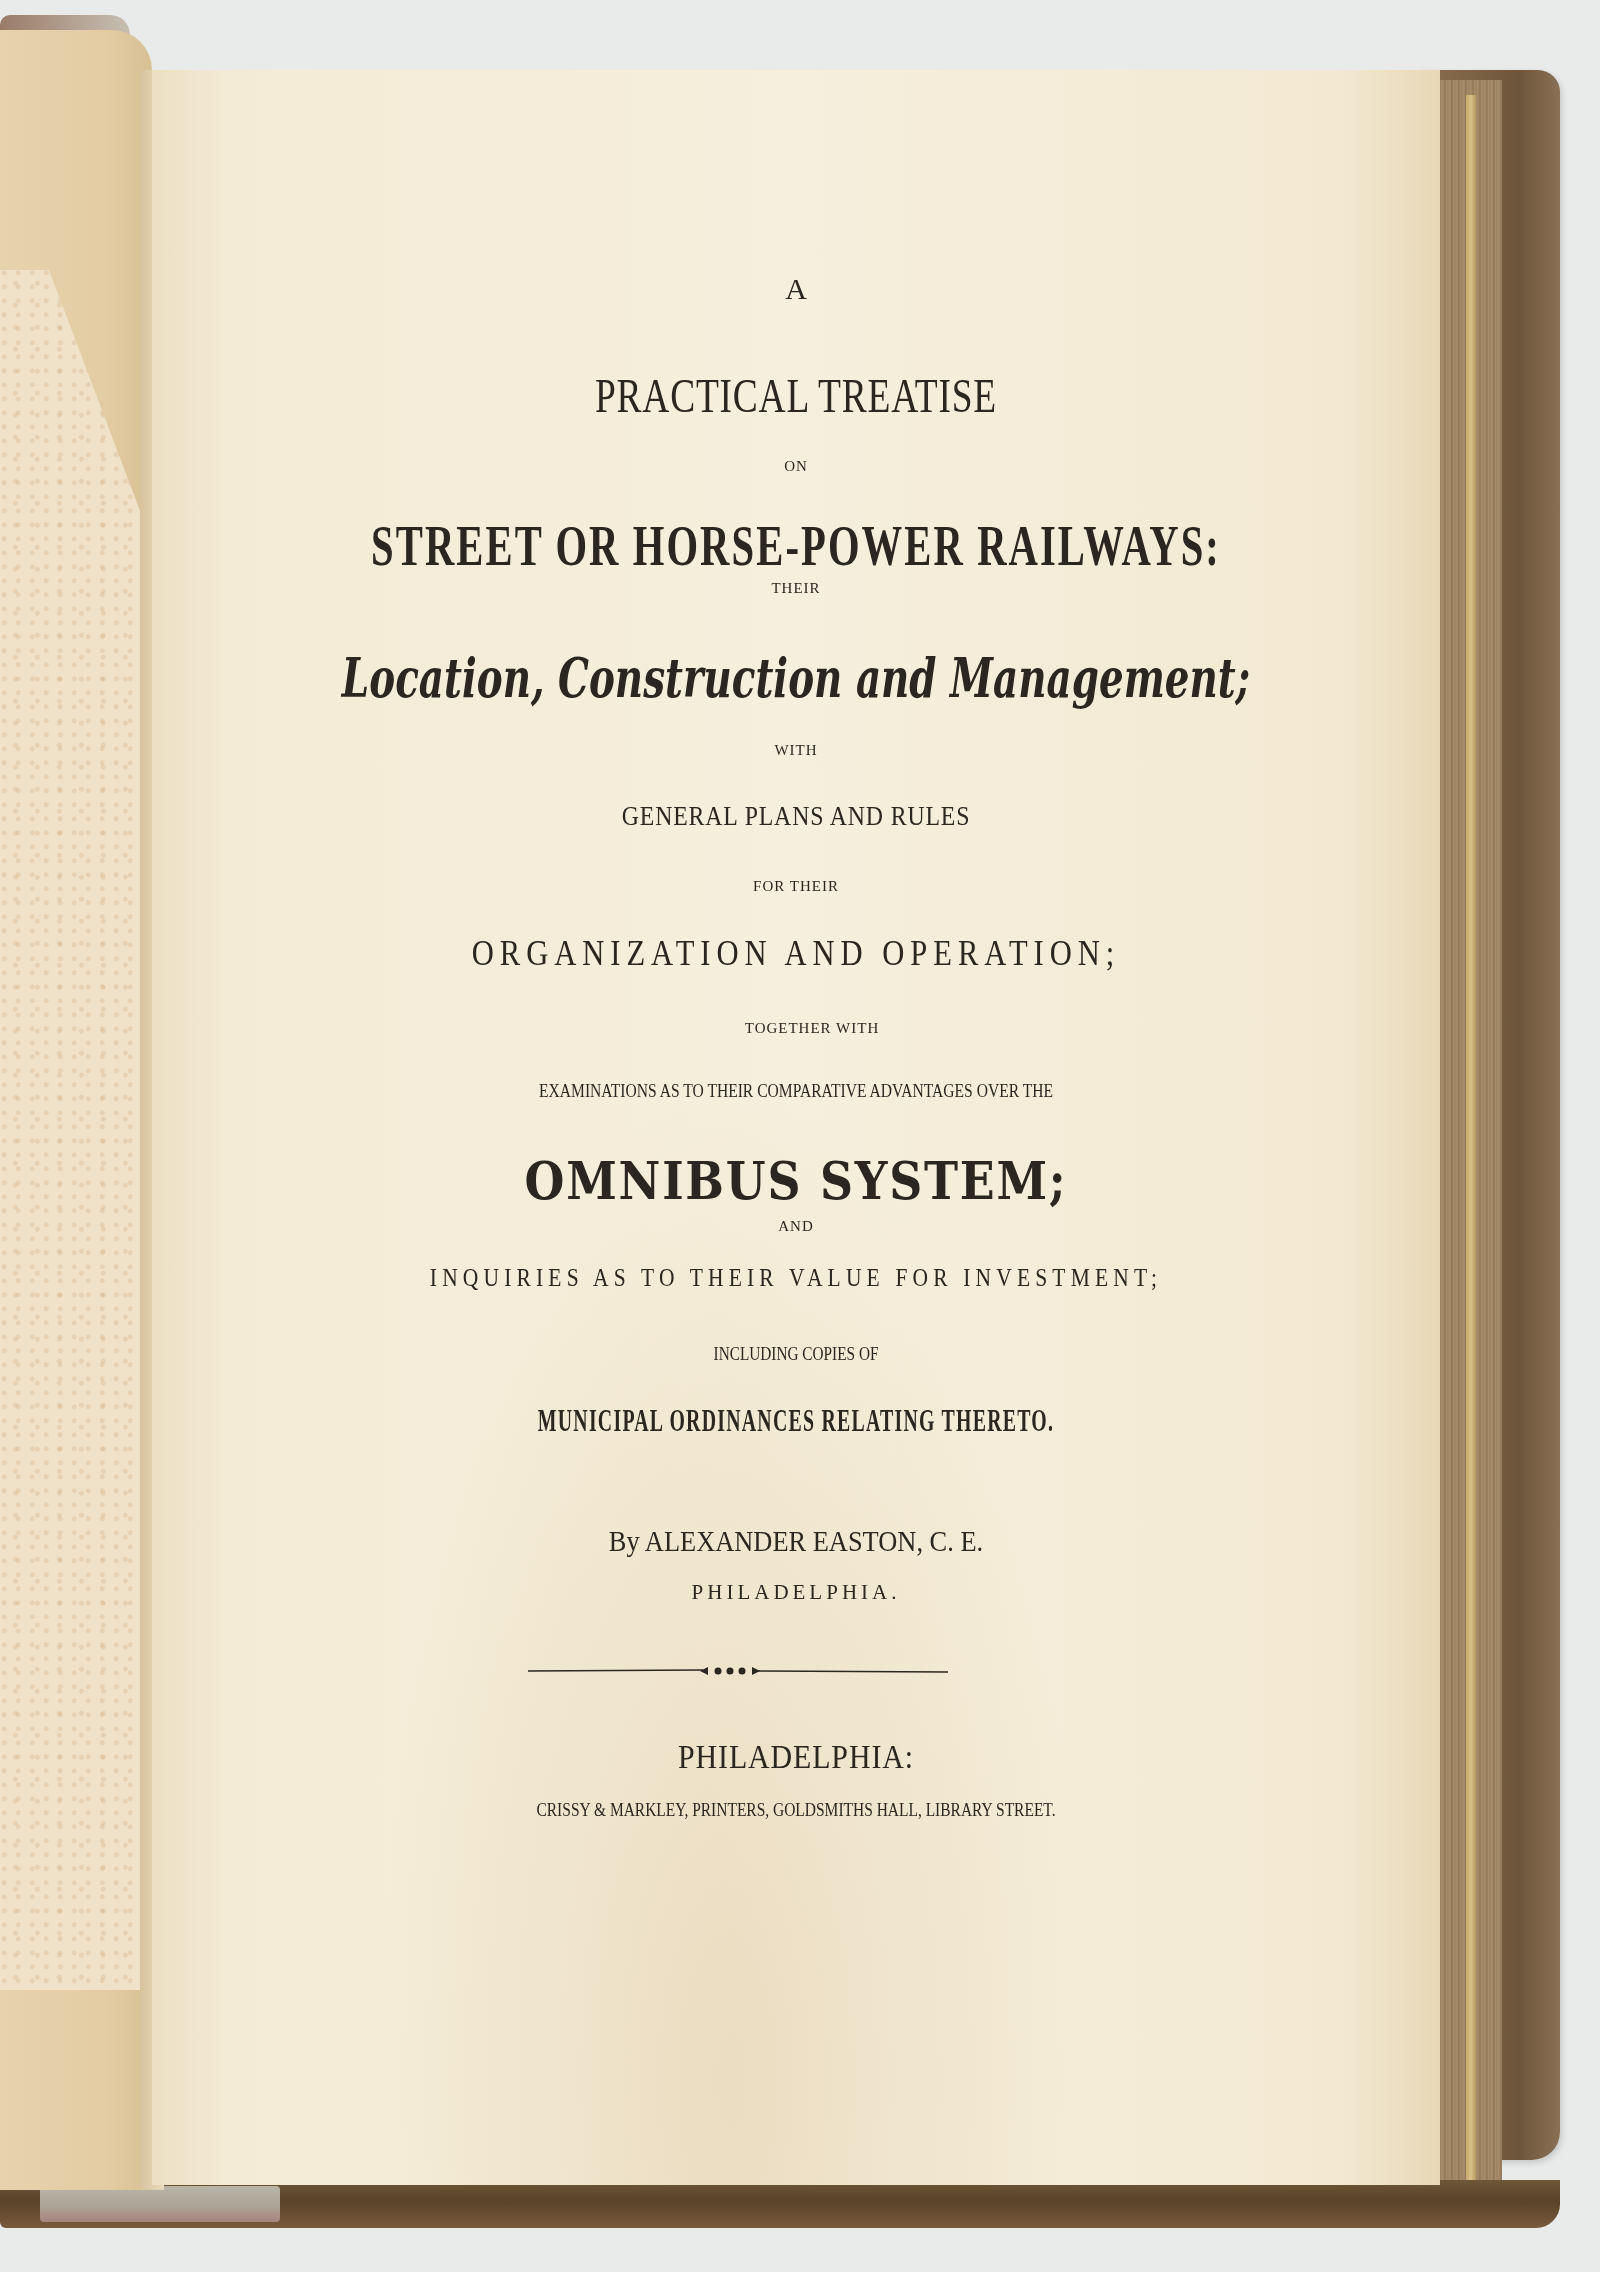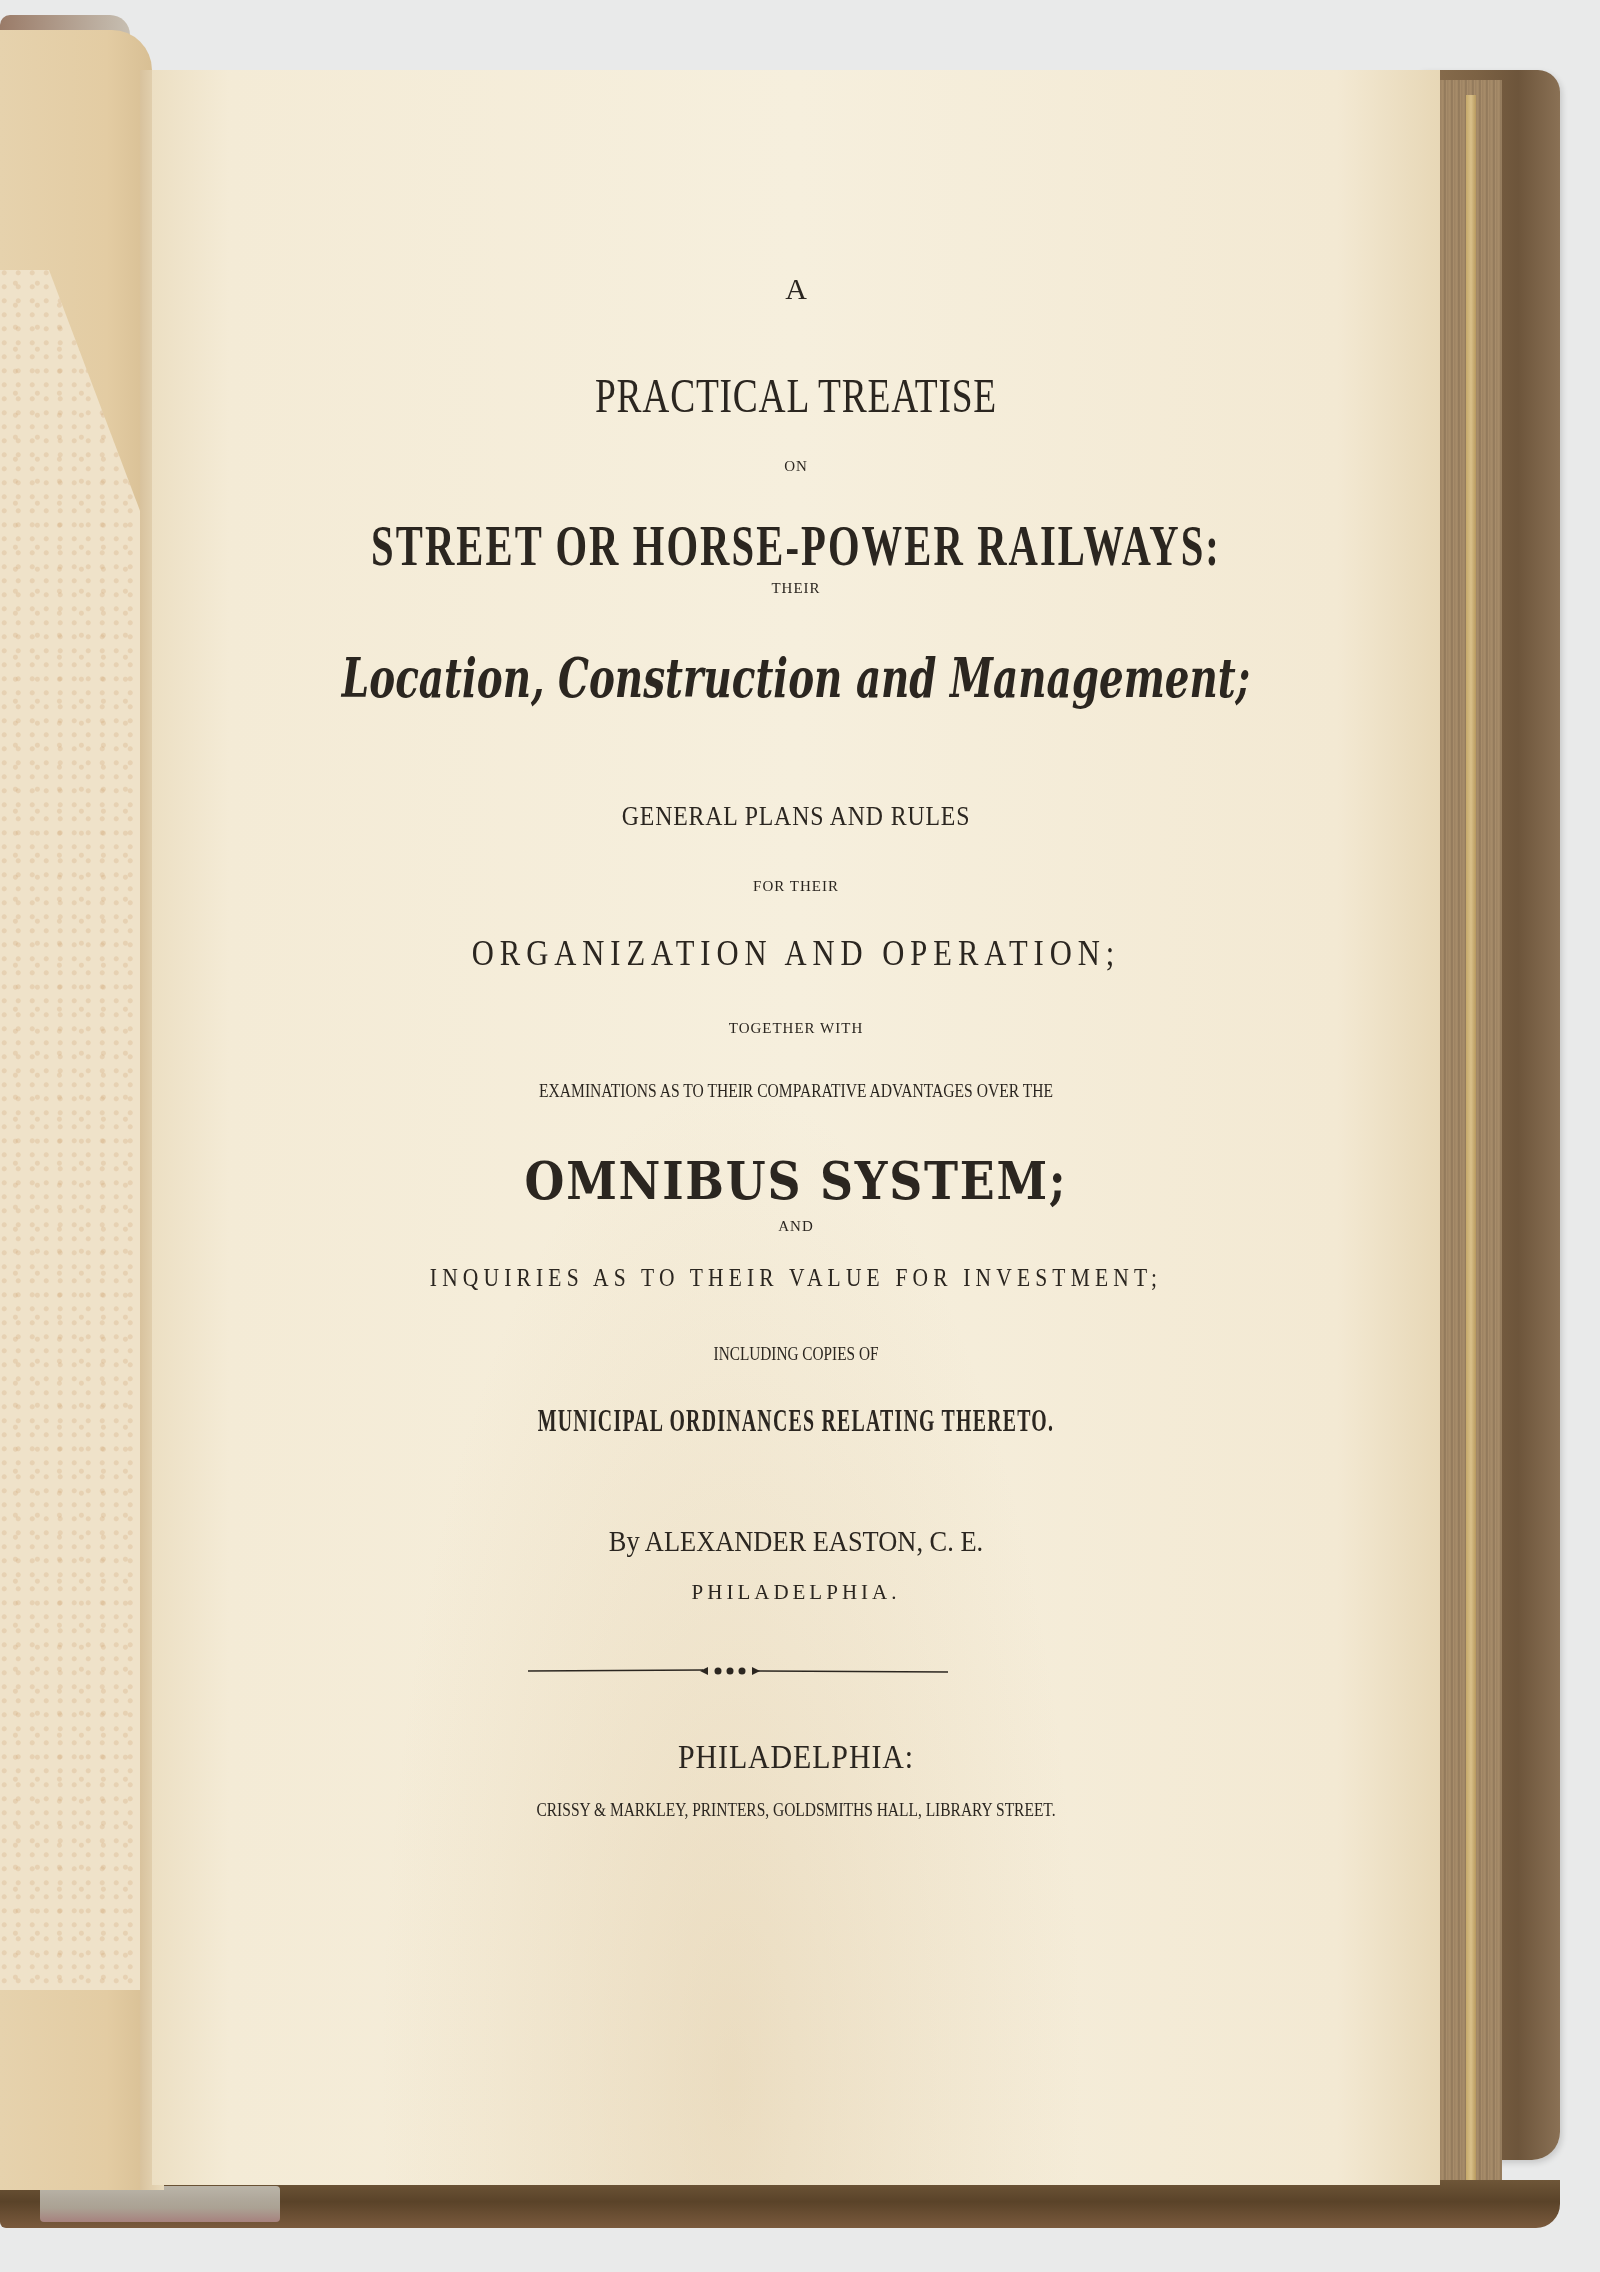--- a/index.html
+++ b/index.html
@@ -72,21 +72,21 @@
     .l-a        { top: 272px; font-size: 30px; }
     .l-practical{ top: 368px; font-size: 48px; transform: scaleX(0.78); letter-spacing: 1px; }
     .l-on       { top: 458px; font-size: 15px; letter-spacing: 1px; }
     .l-street   { top: 512px; font-size: 58px; font-weight: bold; transform: scaleX(0.70); letter-spacing: 3px; }
     .l-their    { top: 580px; font-size: 15px; letter-spacing: 1px; }
     .l-location { top: 646px; font-size: 54px; font-style: italic; font-weight: bold; transform: scaleX(0.72); font-family: "DejaVu Serif", serif; }
     .l-with     { top: 742px; font-size: 15px; letter-spacing: 1px; }
     .l-general  { top: 800px; font-size: 28px; transform: scaleX(0.85); letter-spacing: 1px; }
     .l-fortheir { top: 878px; font-size: 15px; letter-spacing: 1px; font-family: Liberation Serif, serif; }
     .l-organ    { top: 932px; font-size: 36px; letter-spacing: 7px; transform: scaleX(0.85); }
-    .l-together { top: 1020px; font-size: 15px; letter-spacing: 1px; }
+    .l-together { top: 1020px; font-size: 15px; letter-spacing: 1px; padding-left: 16px; }
     .l-exam     { top: 1080px; font-size: 19px; transform: scaleX(0.82); }
     .l-omnibus  { top: 1150px; font-size: 52px; letter-spacing: 2px; font-weight: bold; font-family: "DejaVu Serif", serif; transform: scaleX(0.88); }
     .l-and      { top: 1218px; font-size: 15px; letter-spacing: 1px; }
     .l-inquiries{ top: 1264px; font-size: 25px; letter-spacing: 6px; transform: scaleX(0.86); }
     .l-including{ top: 1344px; font-size: 18px; transform: scaleX(0.85); }
     .l-municipal{ top: 1402px; font-size: 32px; font-weight: bold; transform: scaleX(0.62); letter-spacing: 2px; }
     .l-by       { top: 1524px; font-size: 30px; transform: scaleX(0.88); }
     .l-philsm   { top: 1580px; font-size: 21px; letter-spacing: 4px; }
     .ornament   { position: absolute; top: 1664px; left: 376px; width: 420px; height: 14px; }
     .l-phil     { top: 1738px; font-size: 34px; transform: scaleX(0.88); letter-spacing: 1px; }
@@ -107,20 +107,21 @@
 <div class="gutter"></div>
 <div class="title-page"></div>
 
 <div class="content">
   <div class="line l-a">A</div>
   <div class="line l-practical">PRACTICAL TREATISE</div>
   <div class="line l-on">ON</div>
   <div class="line l-street">STREET OR HORSE-POWER RAILWAYS:</div>
   <div class="line l-their">THEIR</div>
   <div class="line l-location">Location, Construction and Management;</div>
+  <div class="line l-with">WITH</div>
   <div class="line l-general">GENERAL PLANS AND RULES</div>
   <div class="line l-fortheir">FOR THEIR</div>
   <div class="line l-organ">ORGANIZATION AND OPERATION;</div>
   <div class="line l-together">TOGETHER WITH</div>
   <div class="line l-exam">EXAMINATIONS AS TO THEIR COMPARATIVE ADVANTAGES OVER THE</div>
   <div class="line l-omnibus">OMNIBUS SYSTEM;</div>
   <div class="line l-and">AND</div>
   <div class="line l-inquiries">INQUIRIES AS TO THEIR VALUE FOR INVESTMENT;</div>
   <div class="line l-including">INCLUDING COPIES OF</div>
   <div class="line l-municipal">MUNICIPAL ORDINANCES RELATING THERETO.</div>

